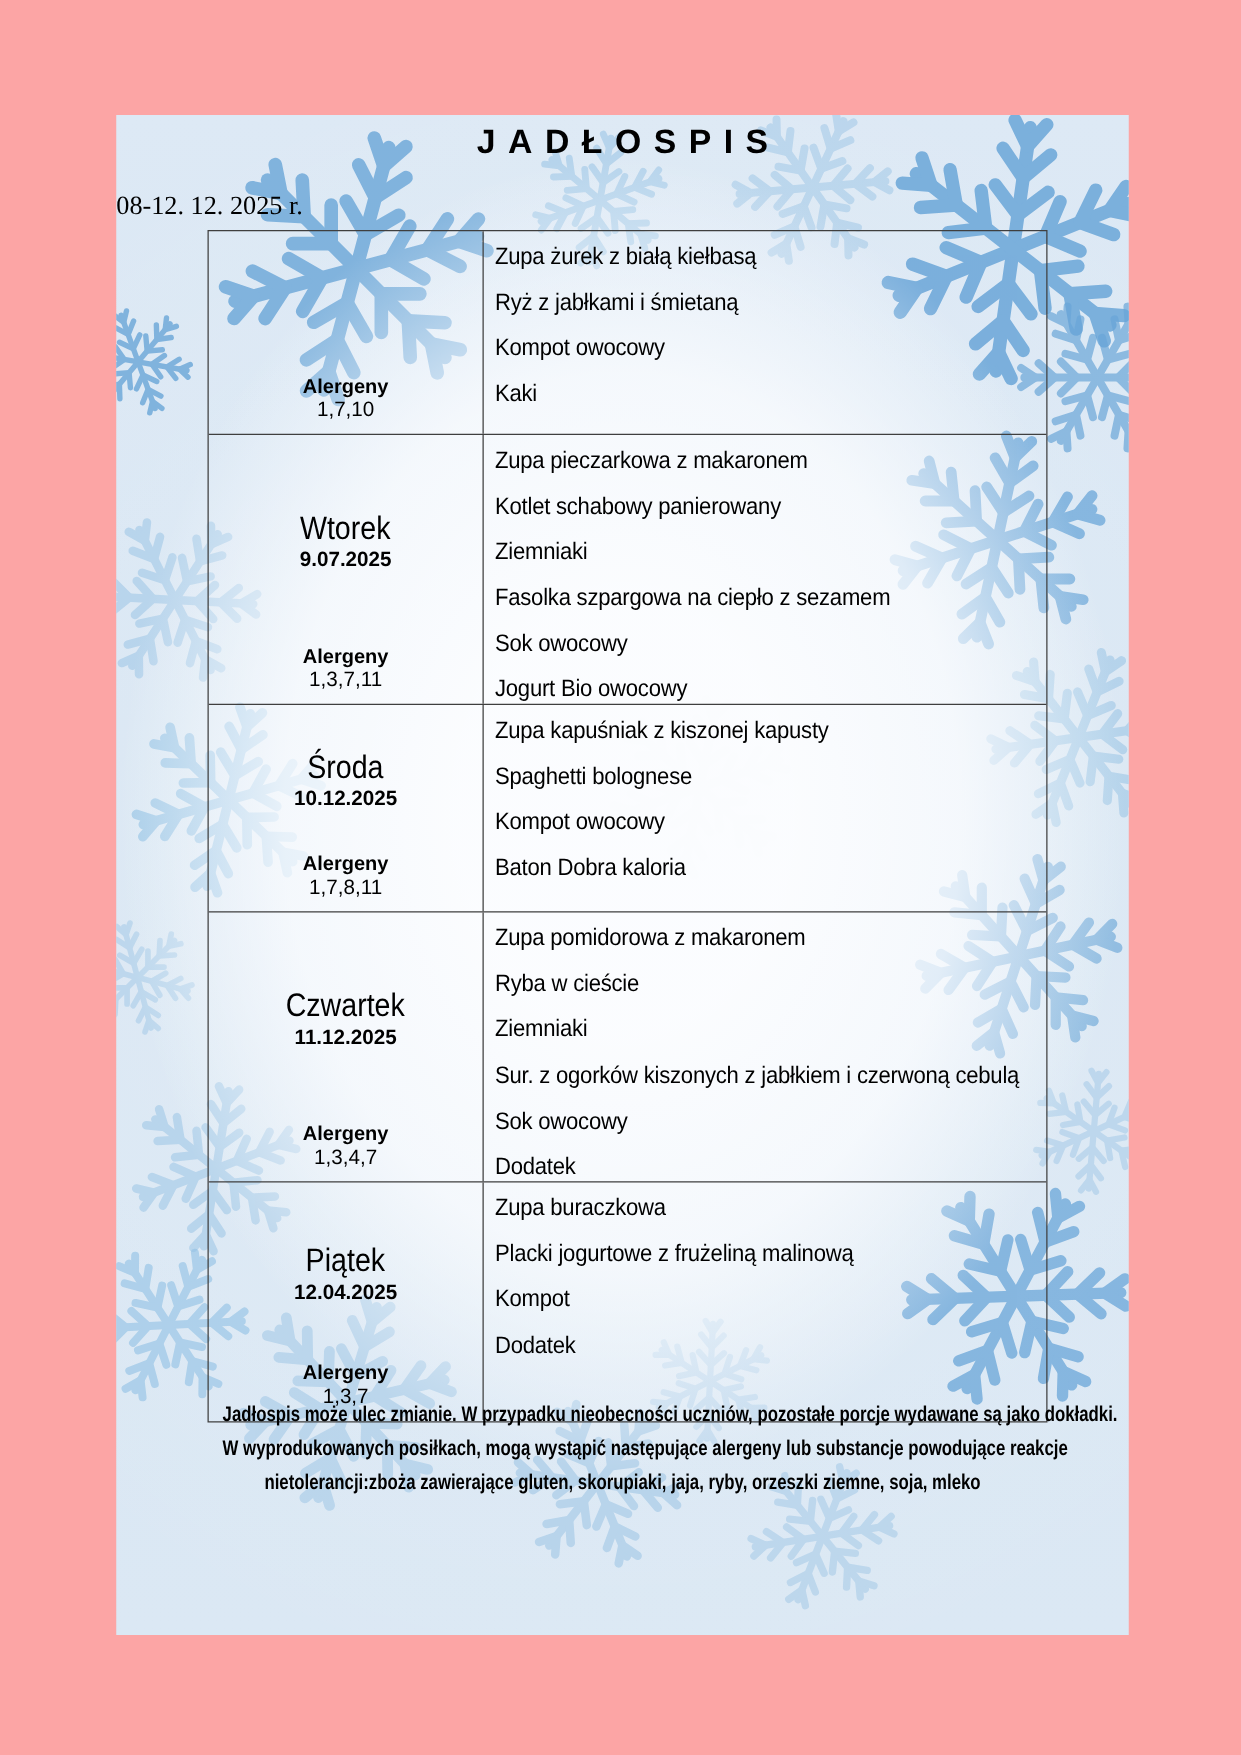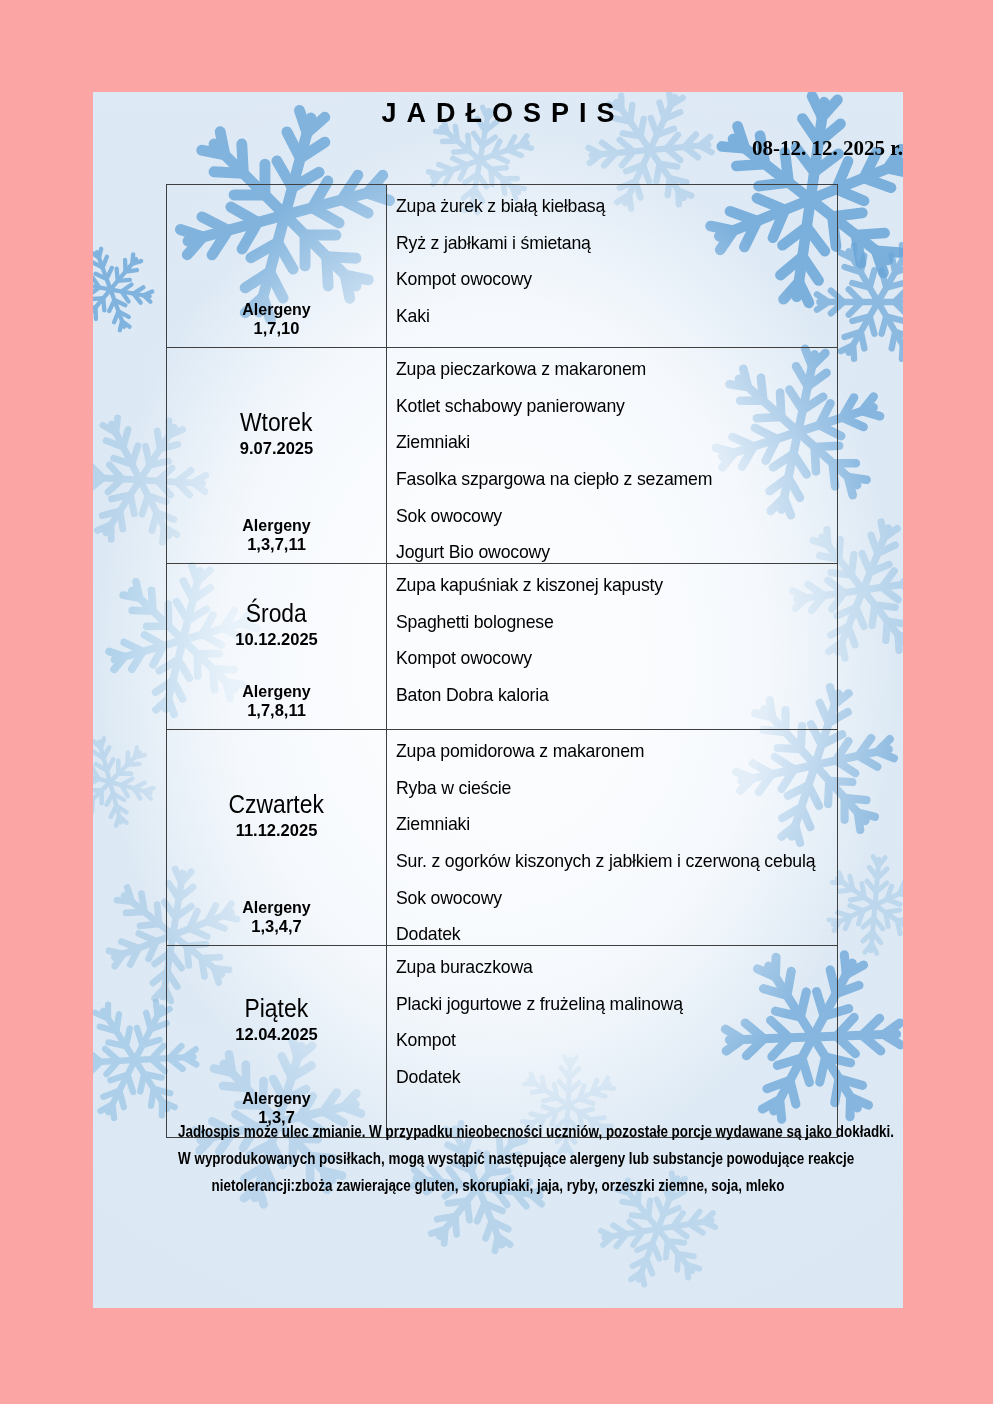--- a/index.html
+++ b/index.html
@@ -23,43 +23,43 @@
     background: radial-gradient(ellipse 54% 47% at 50% 46%,
        rgba(252,253,255,0.96) 30%, rgba(252,253,255,0.75) 62%, rgba(252,253,255,0) 92%);
   }
   
   .title {
     position:absolute; left:0; top:6px; width:100%;
     text-align:center; font-size:27px; font-weight:bold;
     letter-spacing:10px; padding-left:10px;
   }
   .subtitle {
-    position:absolute; left:0; top:44px; width:100%;
-    text-align:right; font-family:"Liberation Serif", serif;
-    font-size:21px; font-weight:bold;
+    position:absolute; left:0; top:60px; width:100%;
+    text-align:left; font-family:"Liberation Serif", serif;
+    font-size:21px; font-weight:normal;
   }
   
   .menu-table {
     position:absolute; left:73px; top:92px; width:672px; height:954px;
     border:1.5px solid #3f3f3f;
   }
   .row { display:flex; border-bottom:1.5px solid #3f3f3f; }
   .row:last-child { border-bottom:none; }
   .r1 { height:163px; } .r2 { height:216px; } .r3 { height:166px; }
   .r4 { height:216px; } .r5 { height:190px; }
   .cell-day {
     width:220px; flex:0 0 220px; border-right:1.5px solid #3f3f3f;
     display:flex; flex-direction:column; align-items:center; text-align:center;
   }
   .day-block { margin-top:auto; }
   .day-name { font-size:26px; transform:scaleX(0.88); white-space:nowrap; }
   .day-date { font-size:16.5px; font-weight:bold; margin-top:1px; }
   .allergen-block { margin-top:auto; margin-bottom:9px; }
   .allergen-label { font-size:16px; font-weight:bold; }
-  .allergen-values { font-size:16.5px; font-weight:bold; }
+  .allergen-values { font-size:16.5px; font-weight:normal; }
   .cell-meals { flex:1 1 auto; padding:3px 0 0 9px; overflow:hidden; }
   .meal {
     height:36.6px; display:flex; align-items:center;
     font-size:19px; letter-spacing:-0.2px; white-space:nowrap;
     transform:scaleX(0.93); transform-origin:0 50%;
   }
   
   .footer-note {
     position:absolute; left:0; top:1026px; width:100%; text-align:center;
   }

